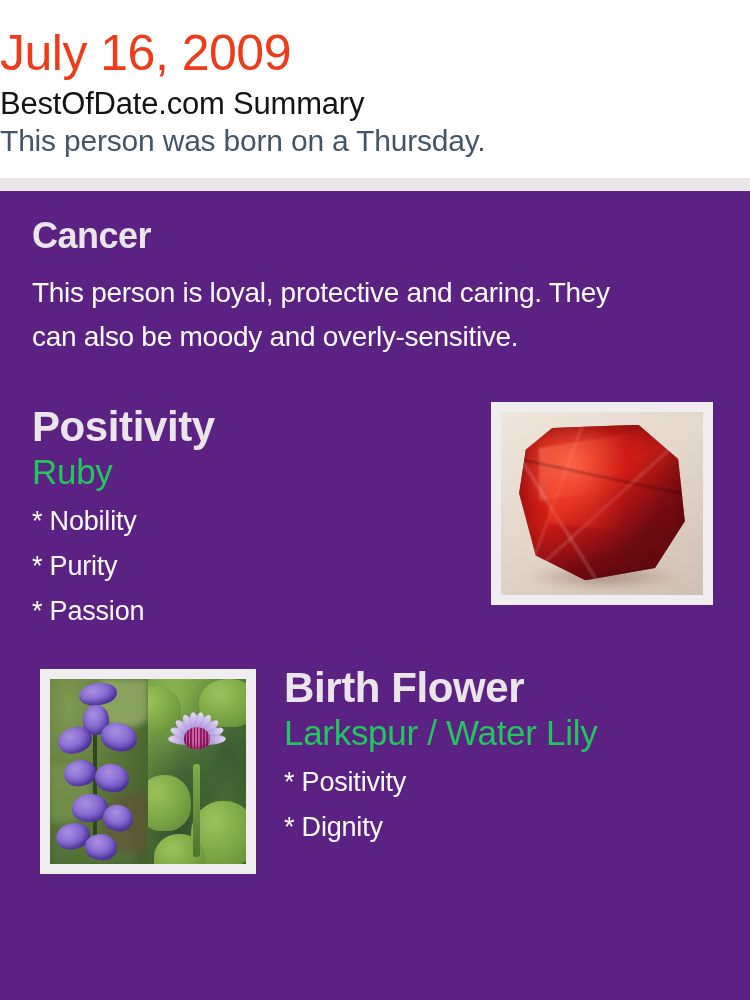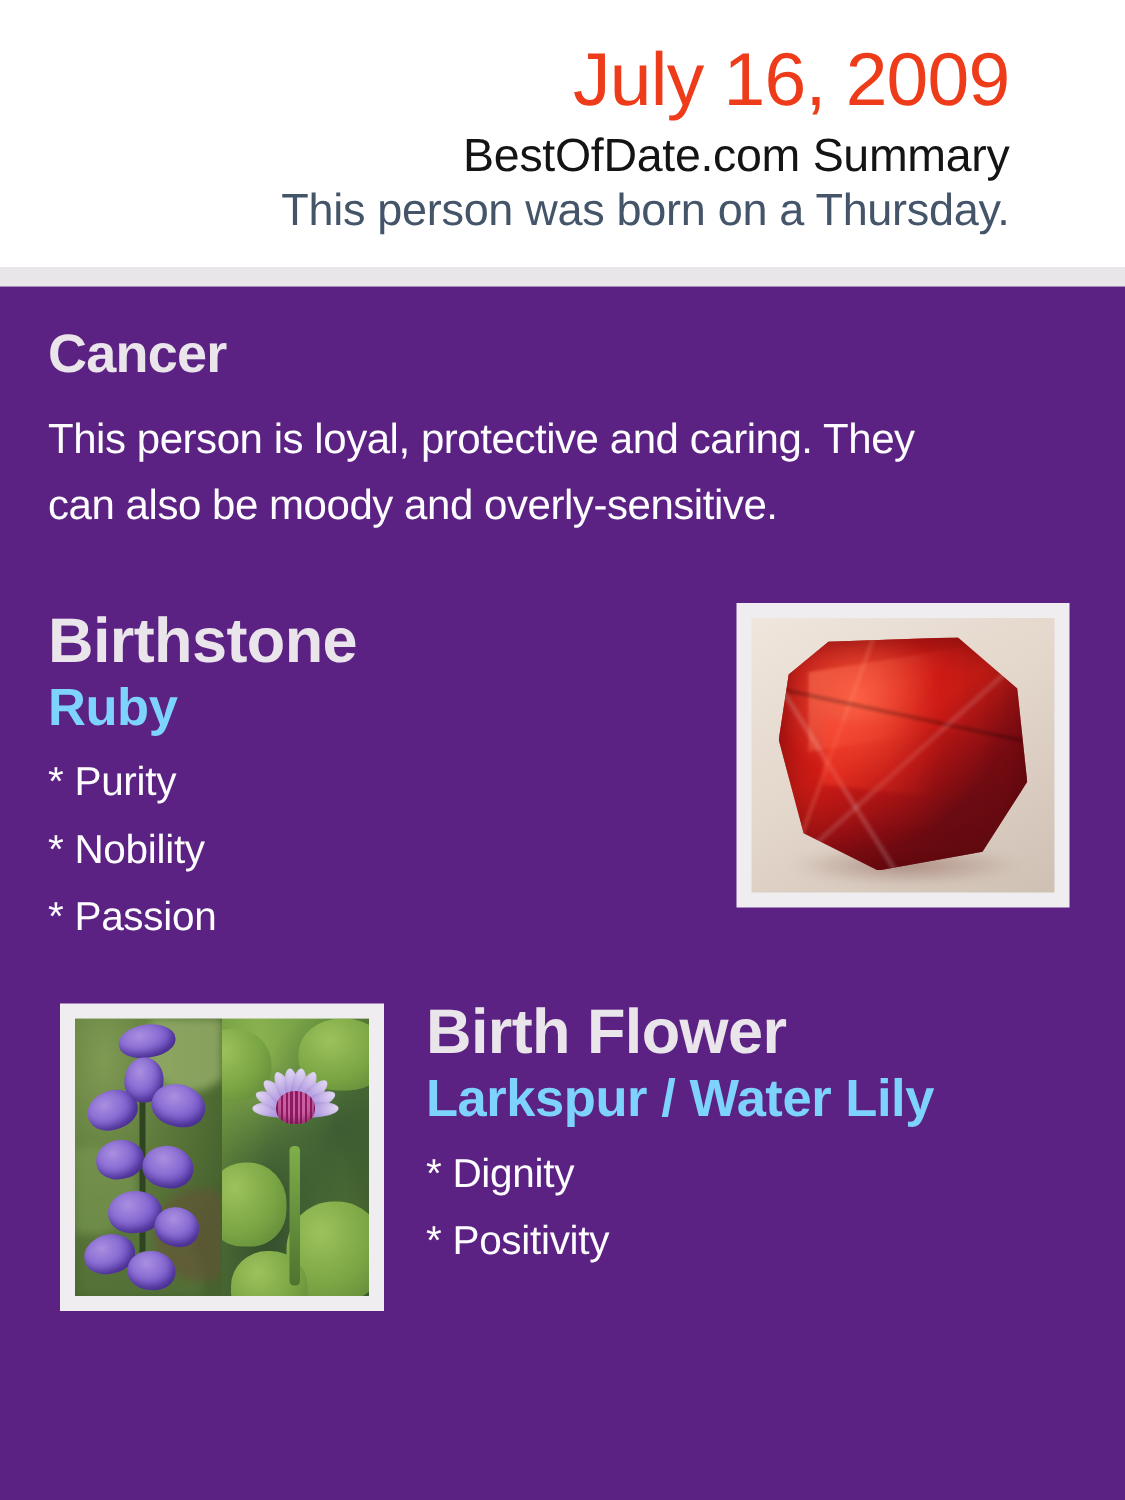--- a/index.html
+++ b/index.html
@@ -8,21 +8,21 @@
     font-family: "Liberation Sans", sans-serif;
     background:#ffffff;
     overflow:hidden;
   }
   .page { width:750px; height:1000px; position:relative; background:#ffffff; }
 
   
   .header {
     width:673px; height:178px;
     background:#ffffff;
-    text-align:right;
+    text-align:left;
     padding-top:22px;
   }
   .date-title {
     font-size:50px;
     font-weight:400;
     color:#ee3b1a;
     line-height:62px;
     letter-spacing:-0.5px;
   }
   .site-summary {
@@ -72,22 +72,22 @@
   .stone-block { position:relative; margin-top:44px; }
   .block-heading {
     font-size:42px;
     font-weight:bold;
     color:#e9e5ea;
     line-height:48px;
     letter-spacing:-0.4px;
   }
   .block-sub {
     font-size:35px;
-    font-weight:700;
-    color:#7dd3fc;
+    font-weight:400;
+    color:#22c55e;
     line-height:42px;
     letter-spacing:-0.3px;
   }
   .trait-list { list-style:none; margin-top:6px; }
   .trait-list li {
     font-size:27px;
     font-weight:400;
     color:#fdfcfe;
     line-height:45px;
     letter-spacing:-0.2px;
@@ -248,25 +248,25 @@
     <div class="born-line">This person was born on a Thursday.</div>
   </div>
   <div class="header-rule"></div>
 
   <div class="panel">
 
     <div class="sign-name">Cancer</div>
     <div class="sign-desc">This person is loyal, protective and caring. They can also be moody and overly-sensitive.</div>
 
     <div class="stone-block">
-      <div class="block-heading">Birthstone</div>
+      <div class="block-heading">Positivity</div>
       <div class="block-sub">Ruby</div>
       <ul class="trait-list">
+        <li>* Nobility</li>
         <li>* Purity</li>
-        <li>* Nobility</li>
         <li>* Passion</li>
       </ul>
 
       <div class="photo-frame ruby-frame">
         <div class="ruby-photo">
           <div class="ruby-shadow"></div>
           <div class="ruby-gem">
             <div class="ruby-facets"></div>
           </div>
         </div>
@@ -316,21 +316,21 @@
             </div>
           </div>
 
         </div>
       </div>
 
       <div class="flower-text">
         <div class="block-heading">Birth Flower</div>
         <div class="block-sub">Larkspur / Water Lily</div>
         <ul class="trait-list">
+          <li>* Positivity</li>
           <li>* Dignity</li>
-          <li>* Positivity</li>
         </ul>
       </div>
 
     </div>
 
   </div>
 </div>
 
 </body></html>

